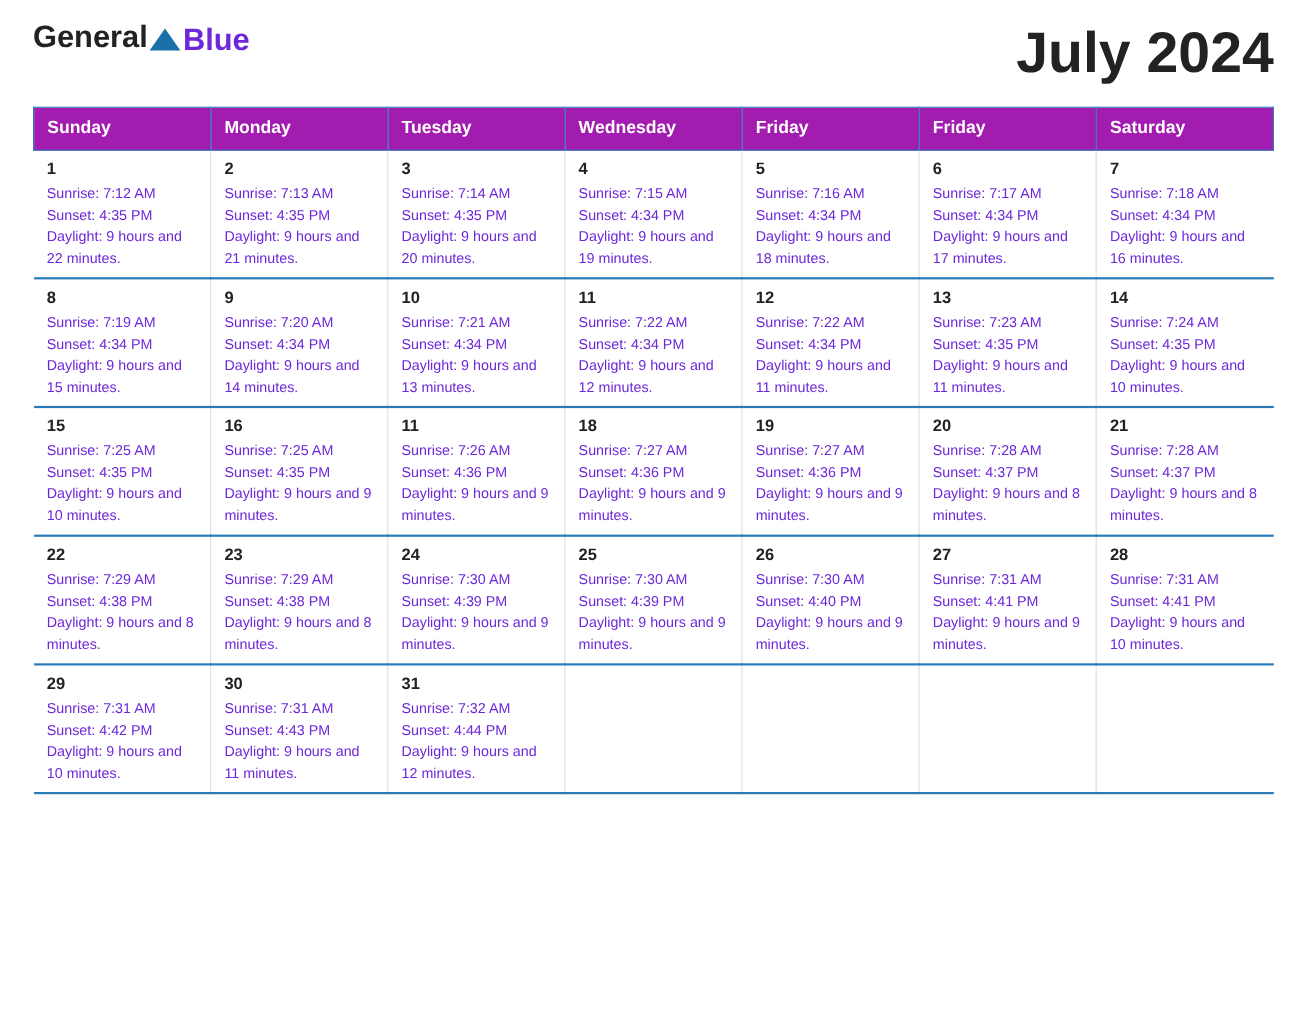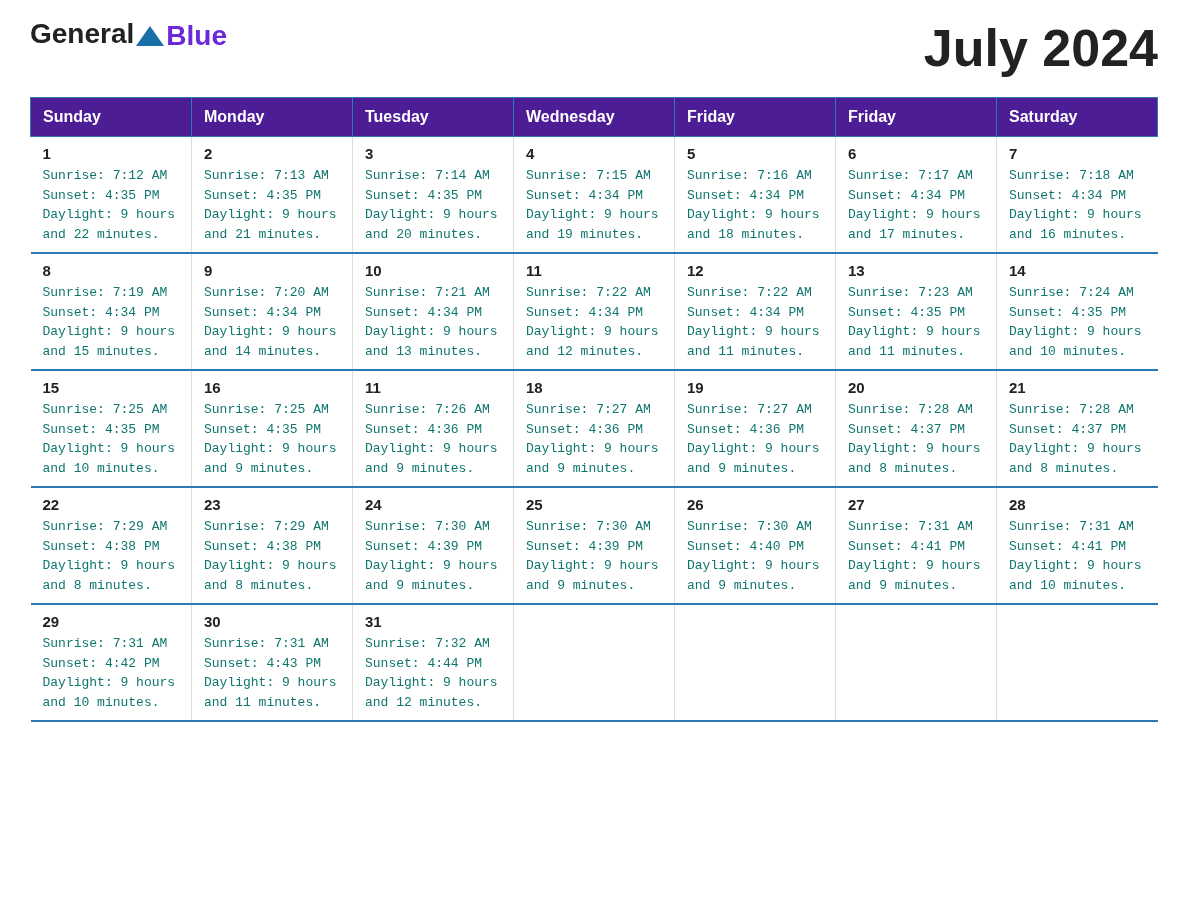--- a/index.html
+++ b/index.html
@@ -59,21 +59,21 @@
     .location {
       font-size: 22px;
       color: #444;
       margin-top: 4px;
     }
     table {
       width: 100%;
       border-collapse: collapse;
     }
     thead tr {
-      background-color: #4c1d95;
+      background-color: #a21caf;
     }
     thead th {
       color: #fff;
       font-size: 16px;
       font-weight: bold;
       padding: 10px 12px;
       text-align: left;
       border: 1px solid #2a7ab8;
     }
     tbody tr {
@@ -94,22 +94,21 @@
     .day-num {
       font-size: 15px;
       font-weight: bold;
       display: block;
       margin-bottom: 4px;
       color: #222;
     }
     .day-info {
       font-size: 13px;
       line-height: 1.5;
-      color: #0f766e;
-      font-family: Liberation Mono, monospace;
+      color: #6d28d9;
     }
     .empty-cell {
       background: #fff;
     }
   </style>
 </head>
 <body>
 
 <div class="header">
   <div class="logo">

